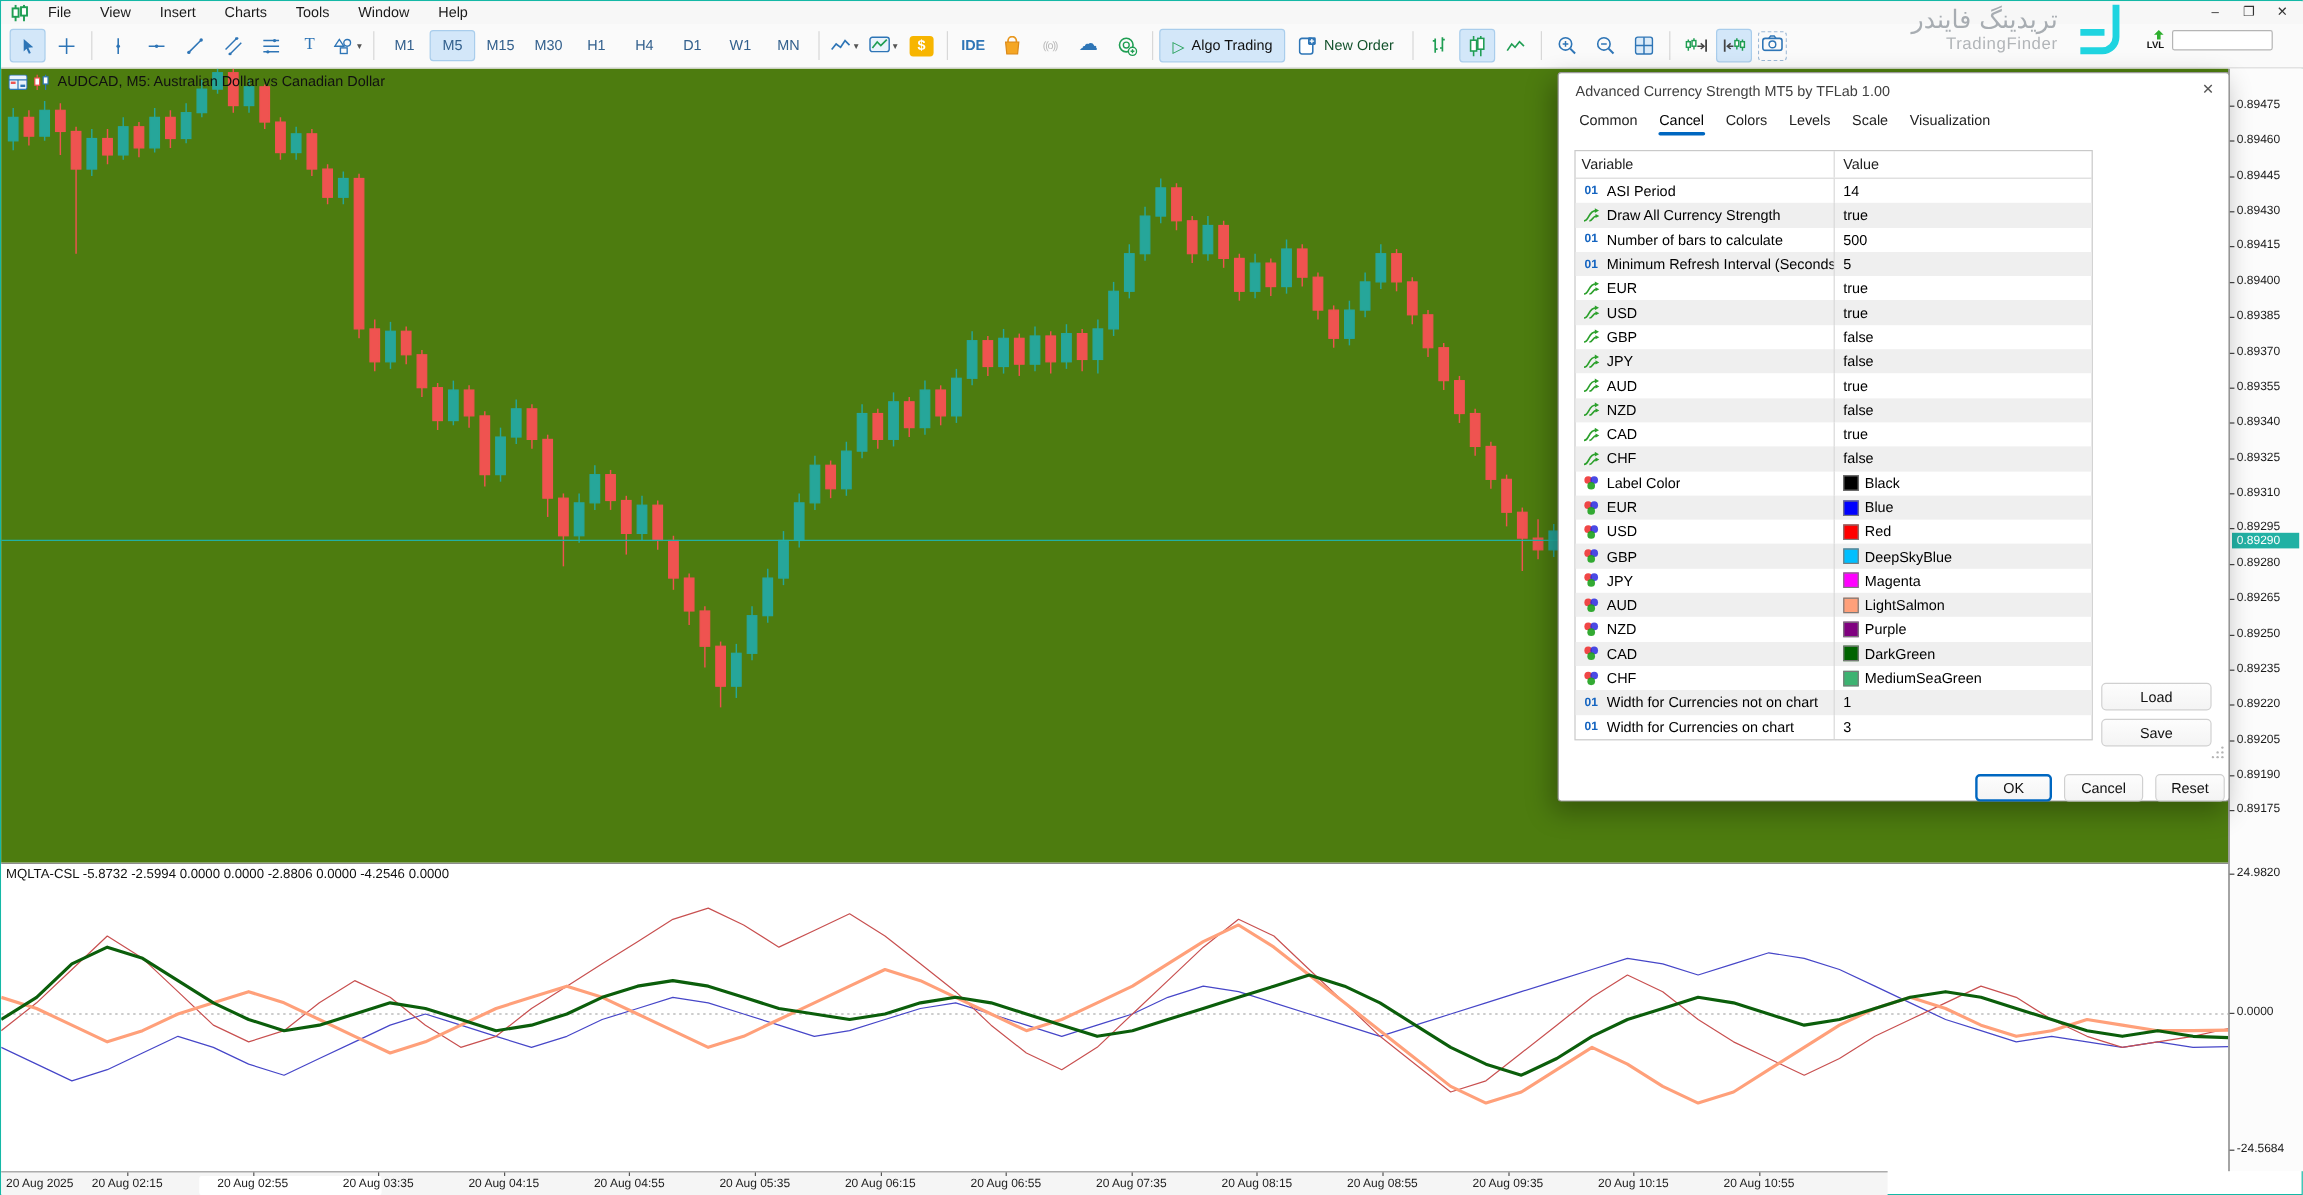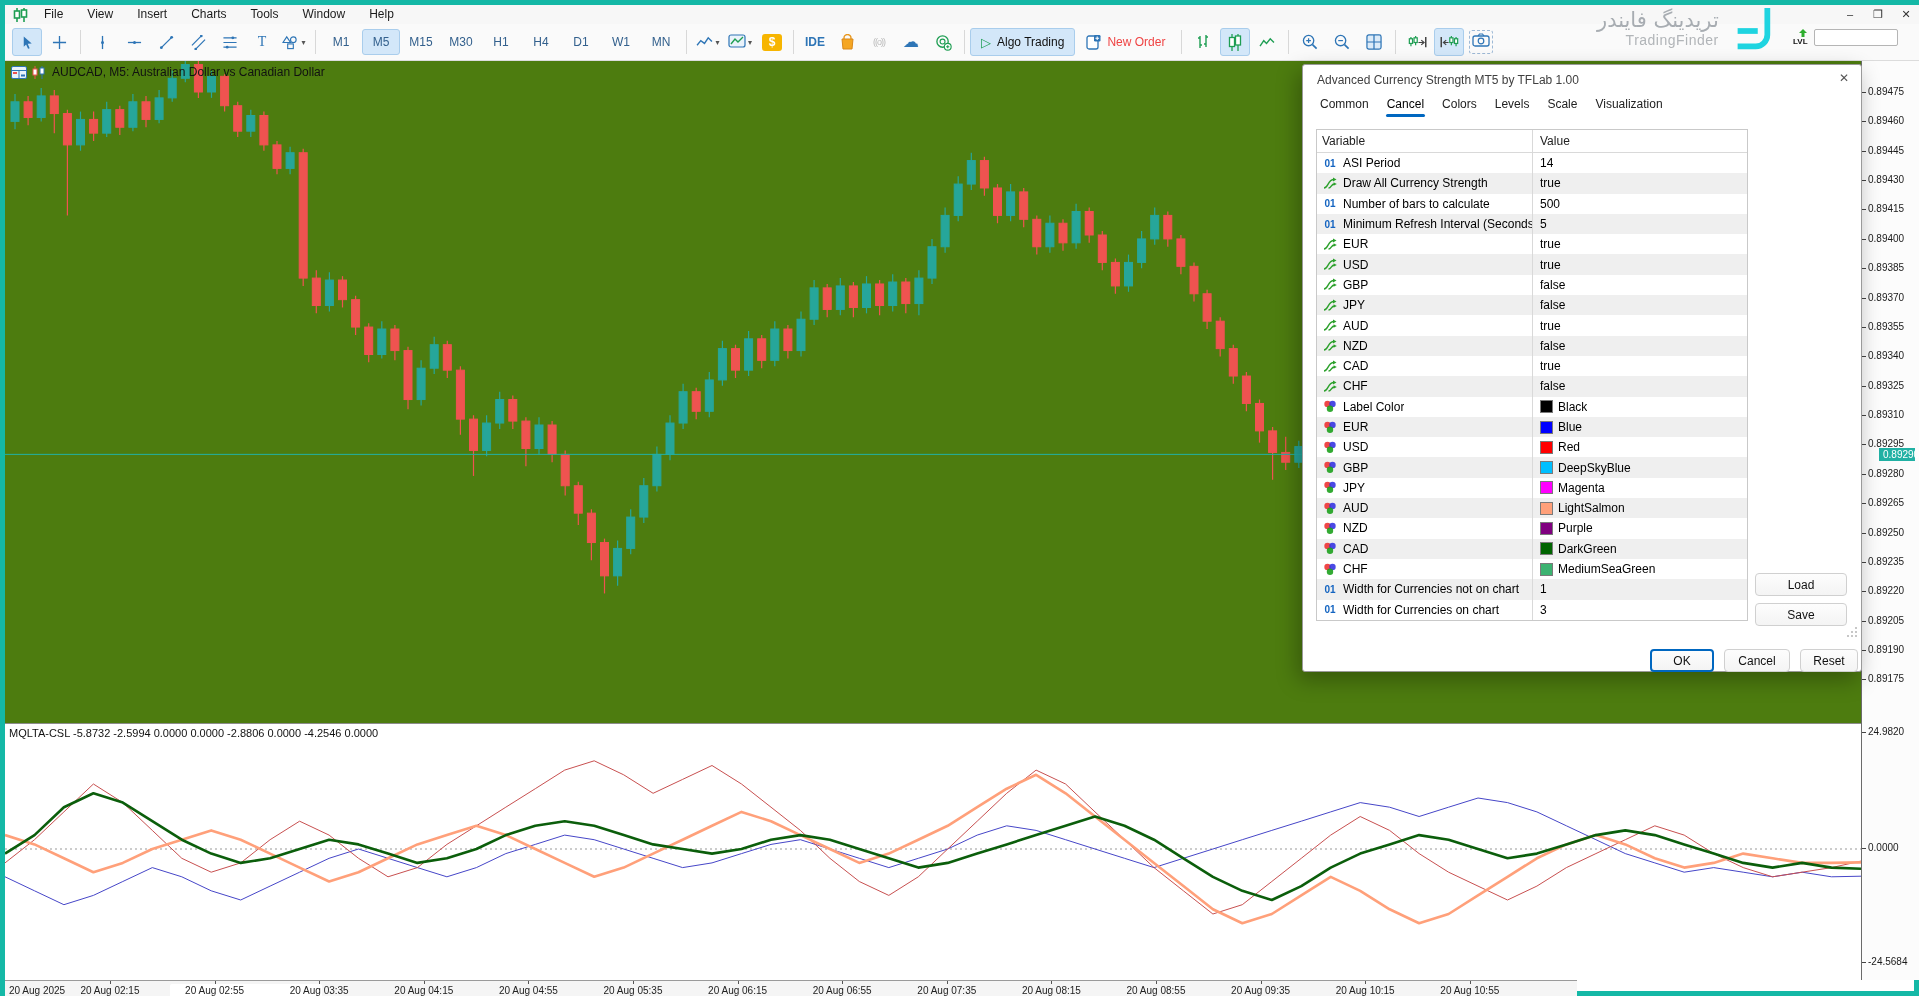--- a/index.html
+++ b/index.html
@@ -1,17 +1,17 @@
 <!DOCTYPE html>
 <html><head>
 <meta charset="utf-8">
 <style>
   html,body{margin:0;padding:0;width:1919px;height:996px;overflow:hidden;background:#fff;
     font-family:"Liberation Sans",sans-serif;-webkit-font-smoothing:antialiased;}
-  #app{position:absolute;inset:0;border:5px solid #14b8a6;box-sizing:border-box;}
+  #app{position:absolute;inset:0;border:1px solid #14b8a6;box-sizing:border-box;}
   
   .titlebar{position:absolute;left:0;top:0;width:1919px;height:19px;background:#f7f7f7;
     border-bottom:1px solid #e3e3e3;display:flex;align-items:center;z-index:20;}
   .app-icon{width:22px;height:16px;display:flex;align-items:center;justify-content:center;margin-left:5px;}
   .menus{display:flex;align-items:center;height:100%;}
   .menu-item{padding:0 12px;font-size:12px;color:#1b1b1b;line-height:19px;cursor:default;}
   .win-controls{position:absolute;right:4px;top:0;display:flex;height:19px;}
   .win-btn{width:28px;text-align:center;font-size:11px;color:#333;line-height:18px;}
   
   .toolbar{position:absolute;left:0;top:19px;width:1919px;height:37px;background:#fafafa;
@@ -25,21 +25,21 @@
   .tf-btn.sel{background:#d3e7f9;border-color:#a9cdec;}
   .caret{font-size:8px;color:#555;margin-left:2px;}
   .chip-dollar{width:20px;height:17px;background:#f7b500;border-radius:3px;color:#fff;
     font-weight:bold;font-size:12px;display:flex;align-items:center;justify-content:center;}
   .ide-label{font-size:12px;font-weight:bold;color:#2e75b6;}
   .signal-label{font-size:9px;color:#b9b9b9;letter-spacing:-1px;}
   .cloud-glyph{font-size:16px;color:#2e75b6;line-height:16px;}
   .algo-btn{display:flex;align-items:center;gap:6px;height:26px;padding:0 10px;background:#d3e7f9;
     border:1px solid #a9cdec;border-radius:3px;font-size:12px;color:#111;}
   .play-glyph{color:#1f9e53;font-size:13px;}
-  .order-btn{display:flex;align-items:center;gap:6px;height:26px;padding:0 10px;font-size:12px;color:#ef4444;
+  .order-btn{display:flex;align-items:center;gap:6px;height:26px;padding:0 10px;font-size:12px;color:#14532d;
     border:1px solid transparent;border-radius:3px;}
   .camera-wrap{border:1px dashed #9db9d6;border-radius:3px;padding:2px;margin-left:4px;}
   
   .lvl-widget{position:absolute;left:1788px;top:24px;display:flex;align-items:center;gap:6px;z-index:30;}
   .lvl-ico{display:flex;flex-direction:column;align-items:flex-end;line-height:8px;}
   .lvl-label{font-size:8px;font-weight:bold;color:#111;}
   .lvl-bar{width:82px;height:15px;background:#fff;border:1px solid #b5b5b5;border-radius:2px;overflow:hidden;}
   .lvl-fill{height:100%;background:#3ec23e;}
   
   .watermark{position:absolute;left:1592px;top:3px;display:flex;align-items:flex-start;gap:10px;z-index:25;pointer-events:none;}
@@ -50,21 +50,21 @@
   .chart-region{position:absolute;left:0;top:56px;width:1856px;height:662px;background:#4d7c0f;}
   .chart-title{position:absolute;left:6px;top:4px;display:flex;align-items:center;gap:5px;
     font-size:12px;color:#111;z-index:5;}
   .ind-panel{position:absolute;left:0;top:718px;width:1856px;height:257px;background:#fff;border-top:1px solid #8c8c8c;box-sizing:border-box;}
   .ind-title{position:absolute;left:4px;top:3px;font-size:11px;color:#111;z-index:5;}
   
   .price-axis{position:absolute;left:1856px;top:56px;width:63px;height:919px;background:#fcfcfc;
     border-left:1px solid #6b6b6b;box-sizing:border-box;}
   .pa-label{position:absolute;left:6px;font-size:10px;color:#1a1a1a;white-space:nowrap;}
   .pa-tick{position:absolute;left:0;width:4px;height:1px;background:#444;}
-  .price-tag{position:absolute;left:17px;width:36px;height:13px;color:#fff;font-size:10px;
+  .price-tag{position:absolute;left:2px;width:56px;height:13px;color:#fff;font-size:10px;
     display:flex;align-items:center;padding-left:4px;box-sizing:border-box;}
   .time-axis{position:absolute;left:0;top:975px;width:1572px;height:21px;background:#f5f5f5;
     border-top:1px solid #9a9a9a;box-sizing:border-box;}
   .ta-label{position:absolute;top:4px;font-size:10px;color:#222;white-space:nowrap;}
   .ta-tick{position:absolute;top:0;width:1px;height:3px;background:#555;}
   .ta-thumb{position:absolute;left:165px;top:3px;width:152px;height:16px;background:#fff;border-radius:2px;}
   
   .dialog{position:absolute;left:1297px;top:59px;width:560px;height:608px;background:#fff;
     border:1px solid #9a9a9a;border-radius:3px;box-shadow:-4px 8px 22px rgba(0,0,0,.3);z-index:50;box-sizing:border-box;}
   .dlg-title{position:absolute;left:14px;top:8px;font-size:12px;color:#404040;}

